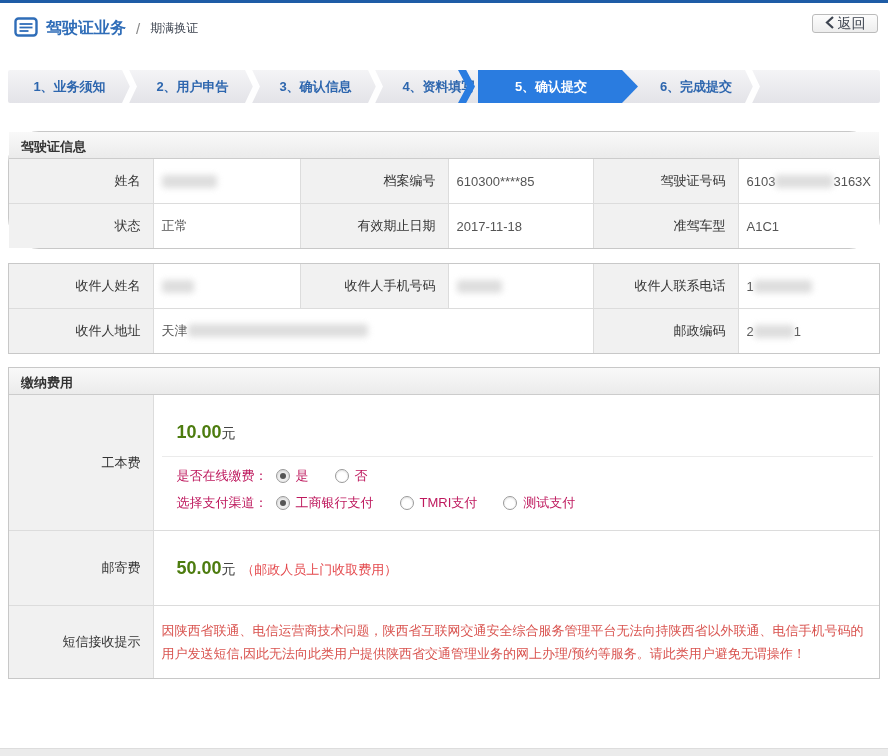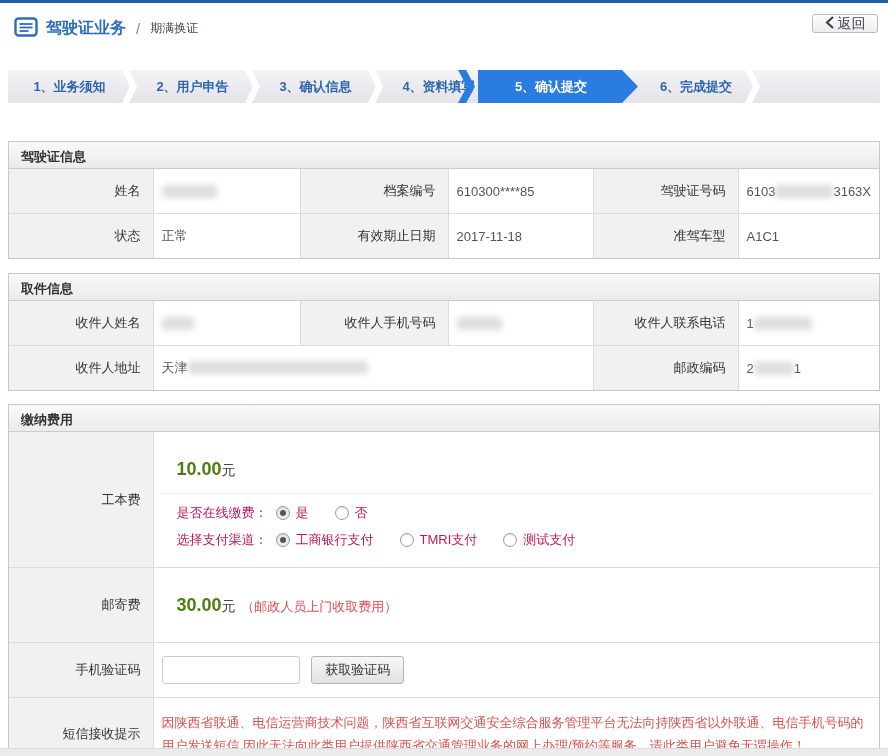--- a/index.html
+++ b/index.html
@@ -38,21 +38,21 @@
   .step6 { width: 116px; }
   .steps-filler { flex: 1; }
   .sep { position: absolute; top: 0; bottom: 0; width: 15px;
     clip-path: polygon(0 0, 48% 0, 100% 50%, 48% 100%, 0 100%, 52% 50%);
     background: rgba(255,255,255,0.95); }
   .sep.s1 { left: 114px; } .sep.s2 { left: 237px; } .sep.s3 { left: 360px; } .sep.s6 { left: 737px; }
   .sep.blue { left: 450px; width: 17px; background: #2a7ce0; }
 
   
   .panel { margin: 0 8px; border: 1px solid #c8c8c8; background: #fff; }
-  .p1 { margin-top: 38px; } .p2 { margin-top: 14px; } .p3 { margin-top: 13px; }
+  .p1 { margin-top: 28px; border-radius: 31px; } .p2 { margin-top: 14px; } .p3 { margin-top: 13px; }
   .panel-head { background: linear-gradient(#f9f9f9, #ebebeb); border-bottom: 1px solid #ccc;
     padding: 6px 12px; font-weight: 700; color: #333; font-size: 13px; height: 27px; }
   table { width: 100%; border-collapse: collapse; table-layout: fixed; }
   td { border-left: 1px solid #dcdcdc; border-top: 1px solid #dcdcdc; vertical-align: middle; }
   tr:first-child > td { border-top: none; }
   td:first-child { border-left: none; }
   td.lbl { background: #f1f1f1; text-align: right; padding: 13px 12px 13px 4px; color: #333; }
   td.val { background: #fff; padding: 13px 6px 13px 8px; color: #555; }
 
   .redact { display: inline-block; height: 13px; background: #d2d2d2; filter: blur(3px);
@@ -161,21 +161,20 @@
       <td class="lbl">有效期止日期</td>
       <td class="val">2017-11-18</td>
       <td class="lbl">准驾车型</td>
       <td class="val">A1C1</td>
     </tr>
   </tbody>
     </table>
 </div>
 
 <div class="panel p2">
-  <div class="panel-head">取件信息</div>
   <table class="info-table">
     <colgroup>
         <col style="width:144px">
         <col style="width:147px">
         <col style="width:148px">
         <col style="width:145px">
         <col style="width:145px">
         <col>
       </colgroup>
     <tbody>
@@ -237,30 +236,23 @@
             <span class="radio"></span>
             <span>测试支付</span>
           </span>
         </div>
       </td>
     </tr>
     <tr>
       <td class="lbl">邮寄费</td>
       <td class="val fee-cell">
         <div class="fee-line" style="padding-bottom:10px">
-          <span class="fee-amount">30.00</span><span class="fee-unit">元</span>
+          <span class="fee-amount">50.00</span><span class="fee-unit">元</span>
           <span class="fee-note">（邮政人员上门收取费用）</span>
         </div>
-      </td>
-    </tr>
-    <tr>
-      <td class="lbl">手机验证码</td>
-      <td class="val captcha-cell">
-        <input class="captcha-input" type="text" value="" style="">
-        <button class="captcha-btn">获取验证码</button>
       </td>
     </tr>
     <tr>
       <td class="lbl">短信接收提示</td>
       <td class="val sms-cell">
         <div class="sms-text">因陕西省联通、电信运营商技术问题，陕西省互联网交通安全综合服务管理平台无法向持陕西省以外联通、电信手机号码的用户发送短信,因此无法向此类用户提供陕西省交通管理业务的网上办理/预约等服务。请此类用户避免无谓操作！</div>
       </td>
     </tr>
   </tbody>
     </table>

